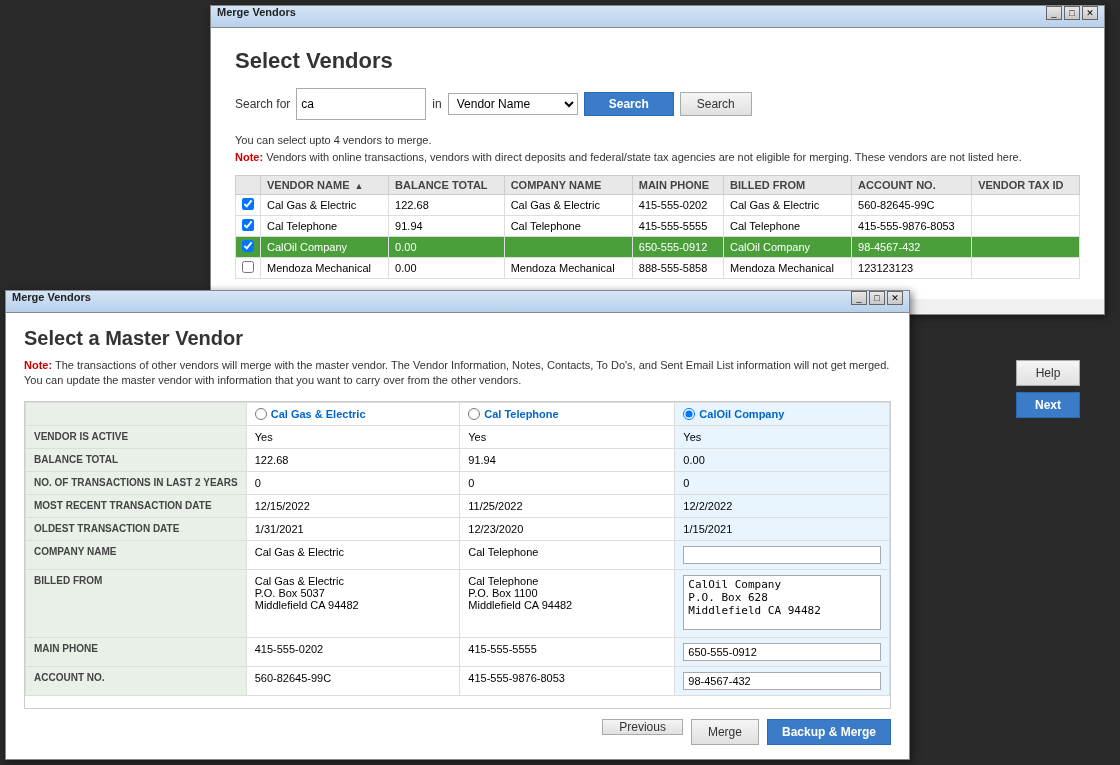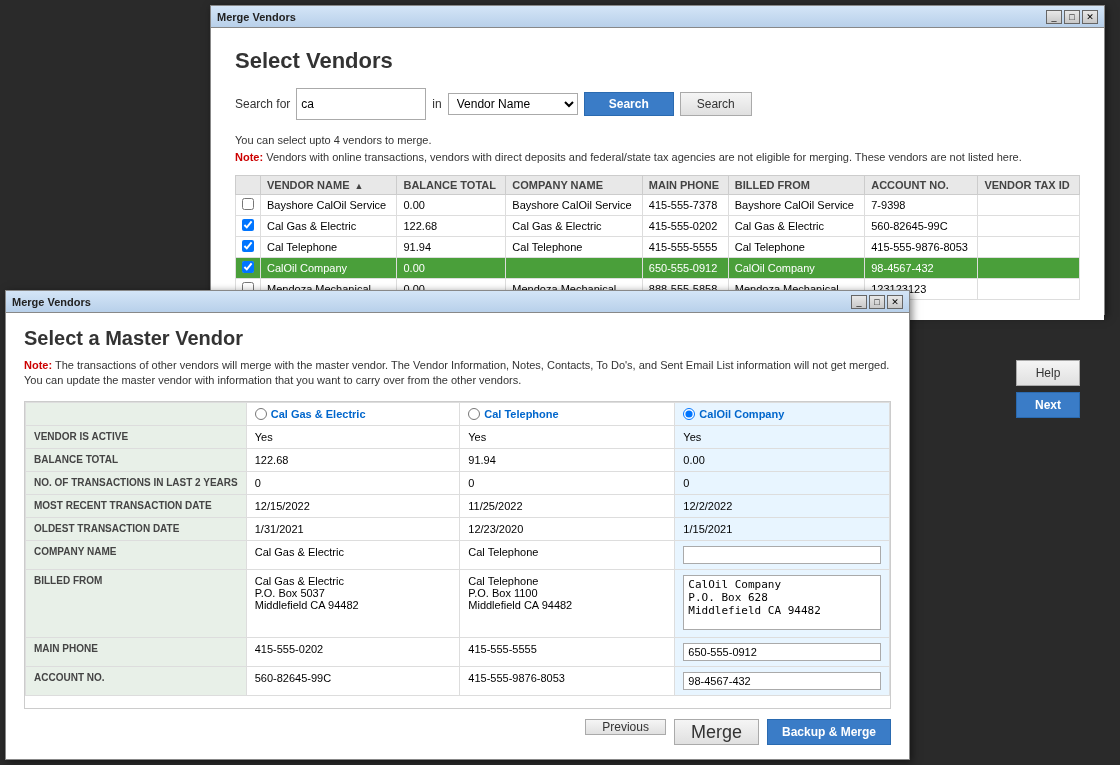--- a/index.html
+++ b/index.html
@@ -19,21 +19,20 @@
       background: #f0f0f0;
       border: 1px solid #888;
       box-shadow: 2px 2px 8px rgba(0,0,0,0.5);
     }
 
     .window-titlebar {
       background: linear-gradient(to bottom, #d4e5f7, #b8d0ea);
       border-bottom: 1px solid #888;
       height: 22px;
       display: flex;
-      align-items: center;
       justify-content: space-between;
       padding: 0 6px;
       cursor: default;
     }
 
     .window-title {
       font-size: 11px;
       color: #222;
       font-weight: bold;
     }
@@ -342,21 +341,21 @@
       font-size: 12px;
       cursor: pointer;
     }
 
     .btn-merge {
       background: linear-gradient(to bottom, #f5f5f5, #e0e0e0);
       color: #333;
       border: 1px solid #aaa;
       height: 26px;
       padding: 0 16px;
-      font-size: 18px;
+      font-size: 12px;
       cursor: pointer;
     }
 
     .btn-backup-merge {
       background: #3a7cc7;
       color: white;
       border: 1px solid #2a6ab0;
       height: 26px;
       padding: 0 14px;
       font-size: 12px;
@@ -414,30 +413,20 @@
           <th>VENDOR NAME <span class="sort-arrow">▲</span></th>
           <th>BALANCE TOTAL</th>
           <th>COMPANY NAME</th>
           <th>MAIN PHONE</th>
           <th>BILLED FROM</th>
           <th>ACCOUNT NO.</th>
           <th>VENDOR TAX ID</th>
         </tr>
       </thead>
       <tbody>
-        <tr class="row-normal">
-          <td class="checkbox-cell"><input type="checkbox" style=""></td>
-          <td>Bayshore CalOil Service</td>
-          <td>0.00</td>
-          <td>Bayshore CalOil Service</td>
-          <td>415-555-7378</td>
-          <td>Bayshore CalOil Service</td>
-          <td>7-9398</td>
-          <td></td>
-        </tr>
         <tr class="row-checked">
           <td class="checkbox-cell"><input type="checkbox" checked="" style=""></td>
           <td>Cal Gas &amp; Electric</td>
           <td>122.68</td>
           <td>Cal Gas &amp; Electric</td>
           <td>415-555-0202</td>
           <td>Cal Gas &amp; Electric</td>
           <td>560-82645-99C</td>
           <td></td>
         </tr>

